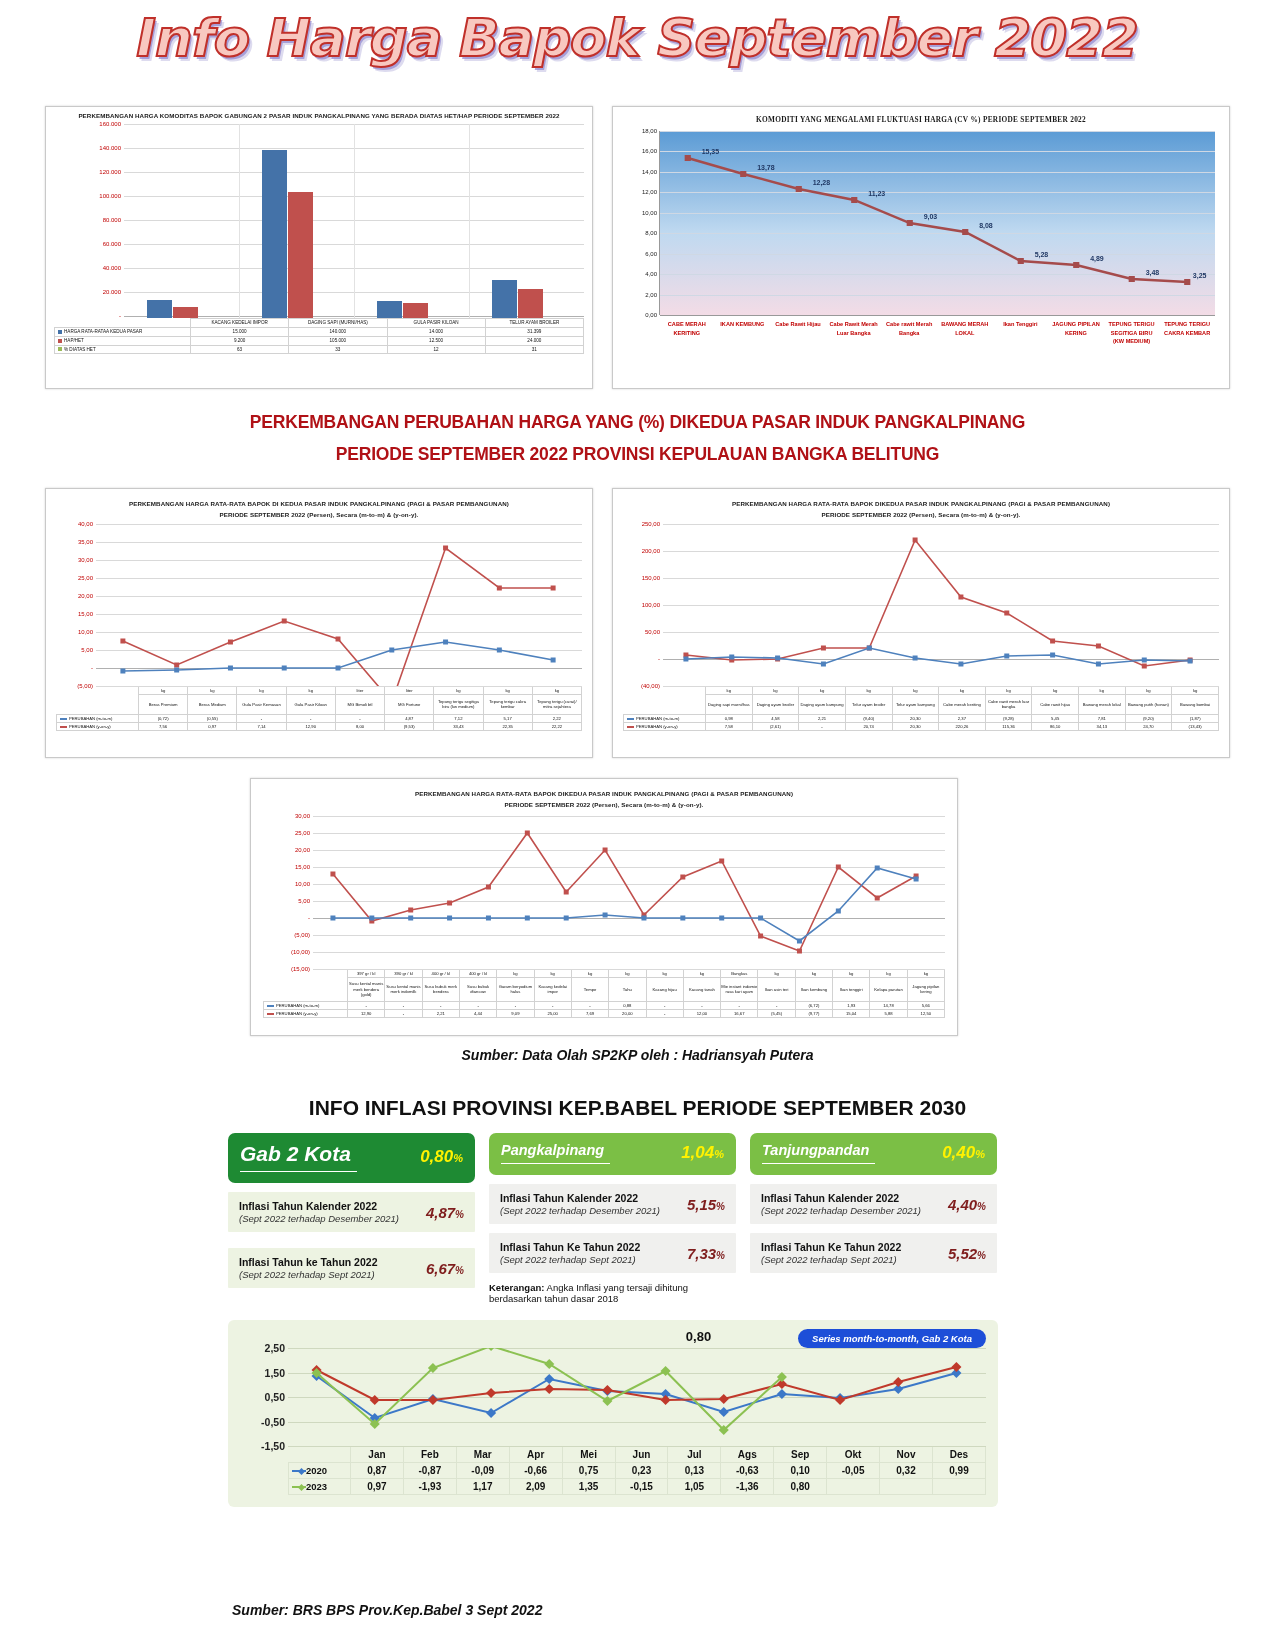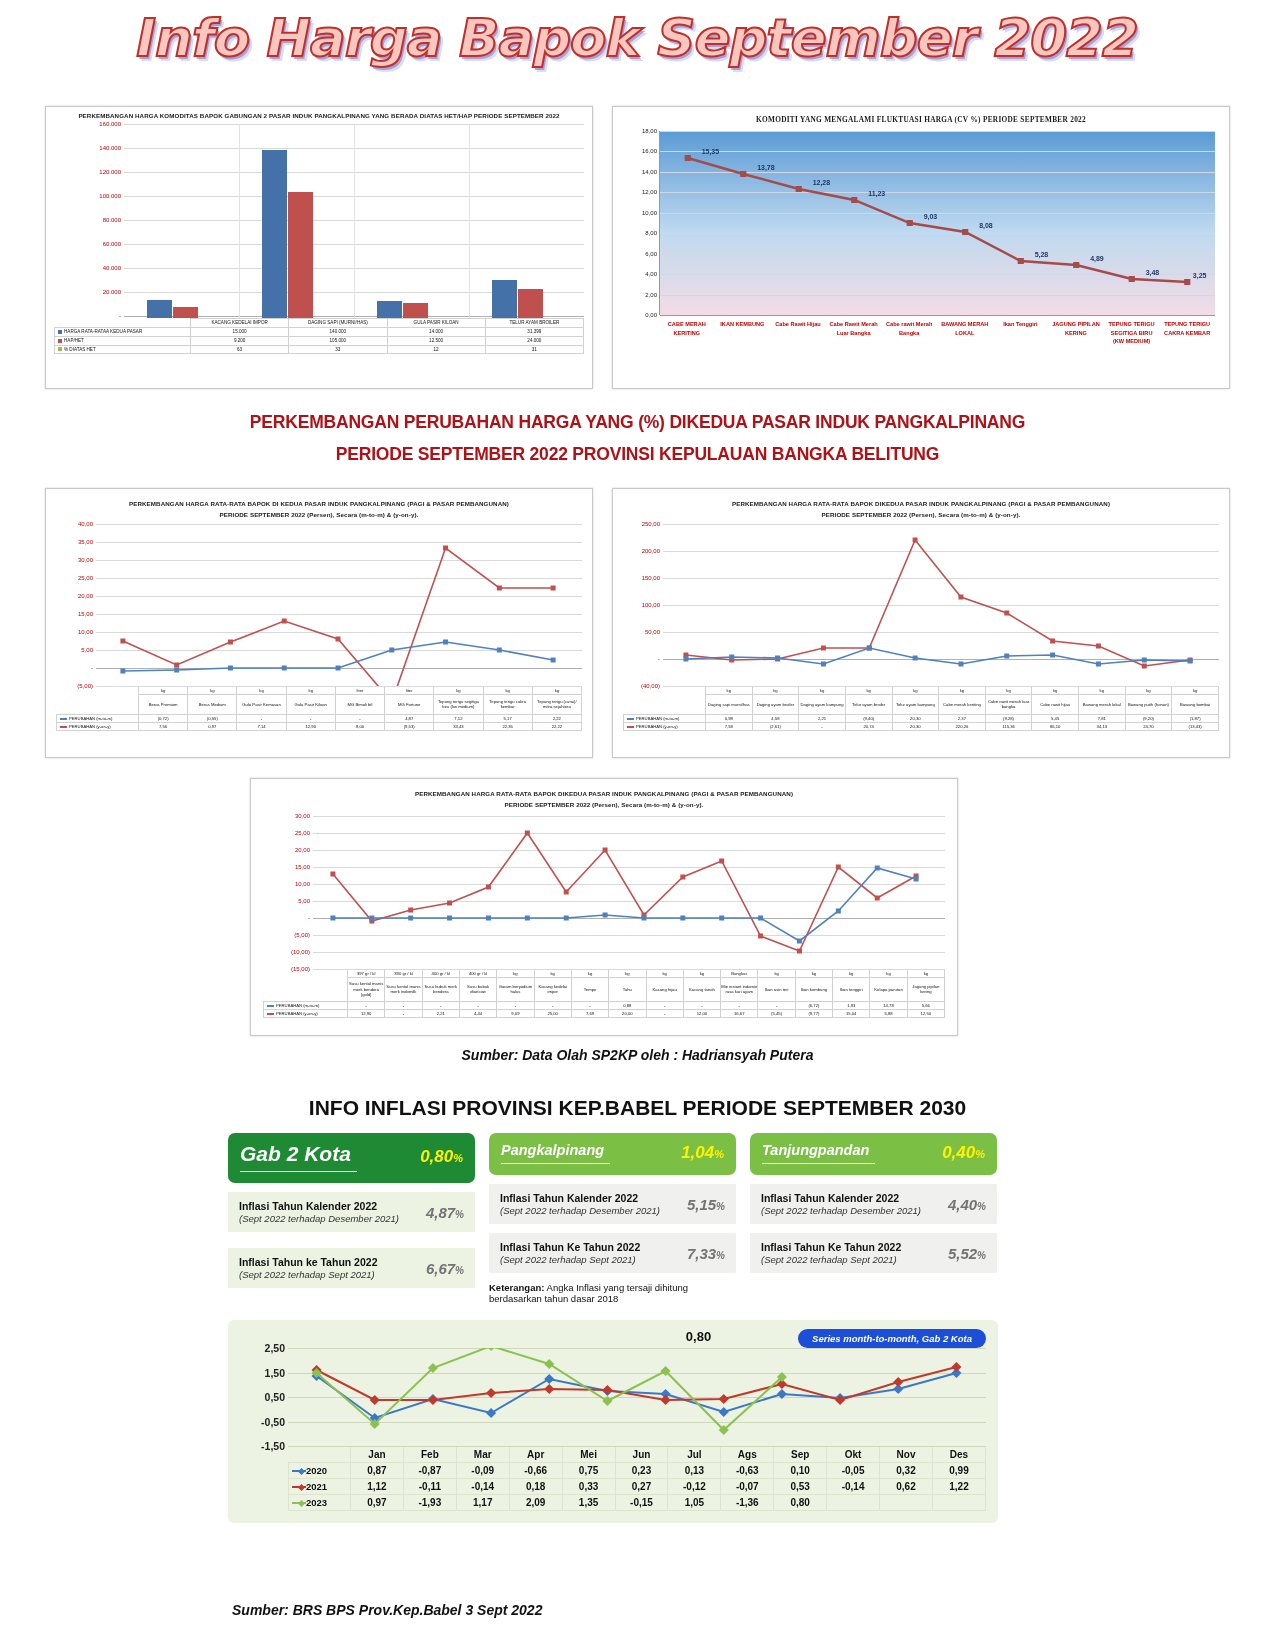--- a/index.html
+++ b/index.html
@@ -112,21 +112,21 @@
   .pill .vl{ color:#FFF200; font-weight:bold; font-style:italic; font-size:17px; }
   .pill .vl small{ font-size:11px; }
 
   .sub{
     background:#EDF3E2; border-radius:1px; margin-top:9px;
     padding:8px 11px; display:flex; align-items:center; justify-content:space-between;
   }
   .sub.grey{ background:#F0F0EE; }
   .sub .txt b{ display:block; font-size:10.5px; color:#111; font-weight:bold; }
   .sub .txt i{ display:block; font-size:9.5px; color:#333; font-style:italic; margin-top:1px; }
-  .sub .pct{ color:#737373; font-weight:bold; font-style:italic; font-size:15px; margin-left:8px; white-space:nowrap; }
+  .sub .pct{ color:#7f1d1d; font-weight:bold; font-style:italic; font-size:15px; margin-left:8px; white-space:nowrap; }
   .sub .pct small{ font-size:10px; }
   .ket{ font-size:9.5px; color:#111; margin-top:9px; }
   .ket b{ font-weight:bold; }
 
   
   .series-box{
     margin-top:16px; background:#EDF3E2; border-radius:6px;
     padding:10px 12px 12px 12px; position:relative;
   }
   .series-tag{
@@ -899,35 +899,20 @@
           <td>0,75</td>
           <td>0,23</td>
           <td>0,13</td>
           <td>-0,63</td>
           <td>0,10</td>
           <td>-0,05</td>
           <td>0,32</td>
           <td>0,99</td>
         </tr>
         <tr>
-          <td class="yr"><span class="marker-line" style="background:#C0392B"></span><span class="marker-dot" style="background:#C0392B;margin-left:-9px"></span><span>2021</span></td>
-          <td>1,12</td>
-          <td>-0,11</td>
-          <td>-0,14</td>
-          <td>0,18</td>
-          <td>0,33</td>
-          <td>0,27</td>
-          <td>-0,12</td>
-          <td>-0,07</td>
-          <td>0,53</td>
-          <td>-0,14</td>
-          <td>0,62</td>
-          <td>1,22</td>
-        </tr>
-        <tr>
           <td class="yr"><span class="marker-line" style="background:#8CC152"></span><span class="marker-dot" style="background:#8CC152;margin-left:-9px"></span><span>2023</span></td>
           <td>0,97</td>
           <td>-1,93</td>
           <td>1,17</td>
           <td>2,09</td>
           <td>1,35</td>
           <td>-0,15</td>
           <td>1,05</td>
           <td>-1,36</td>
           <td>0,80</td>

